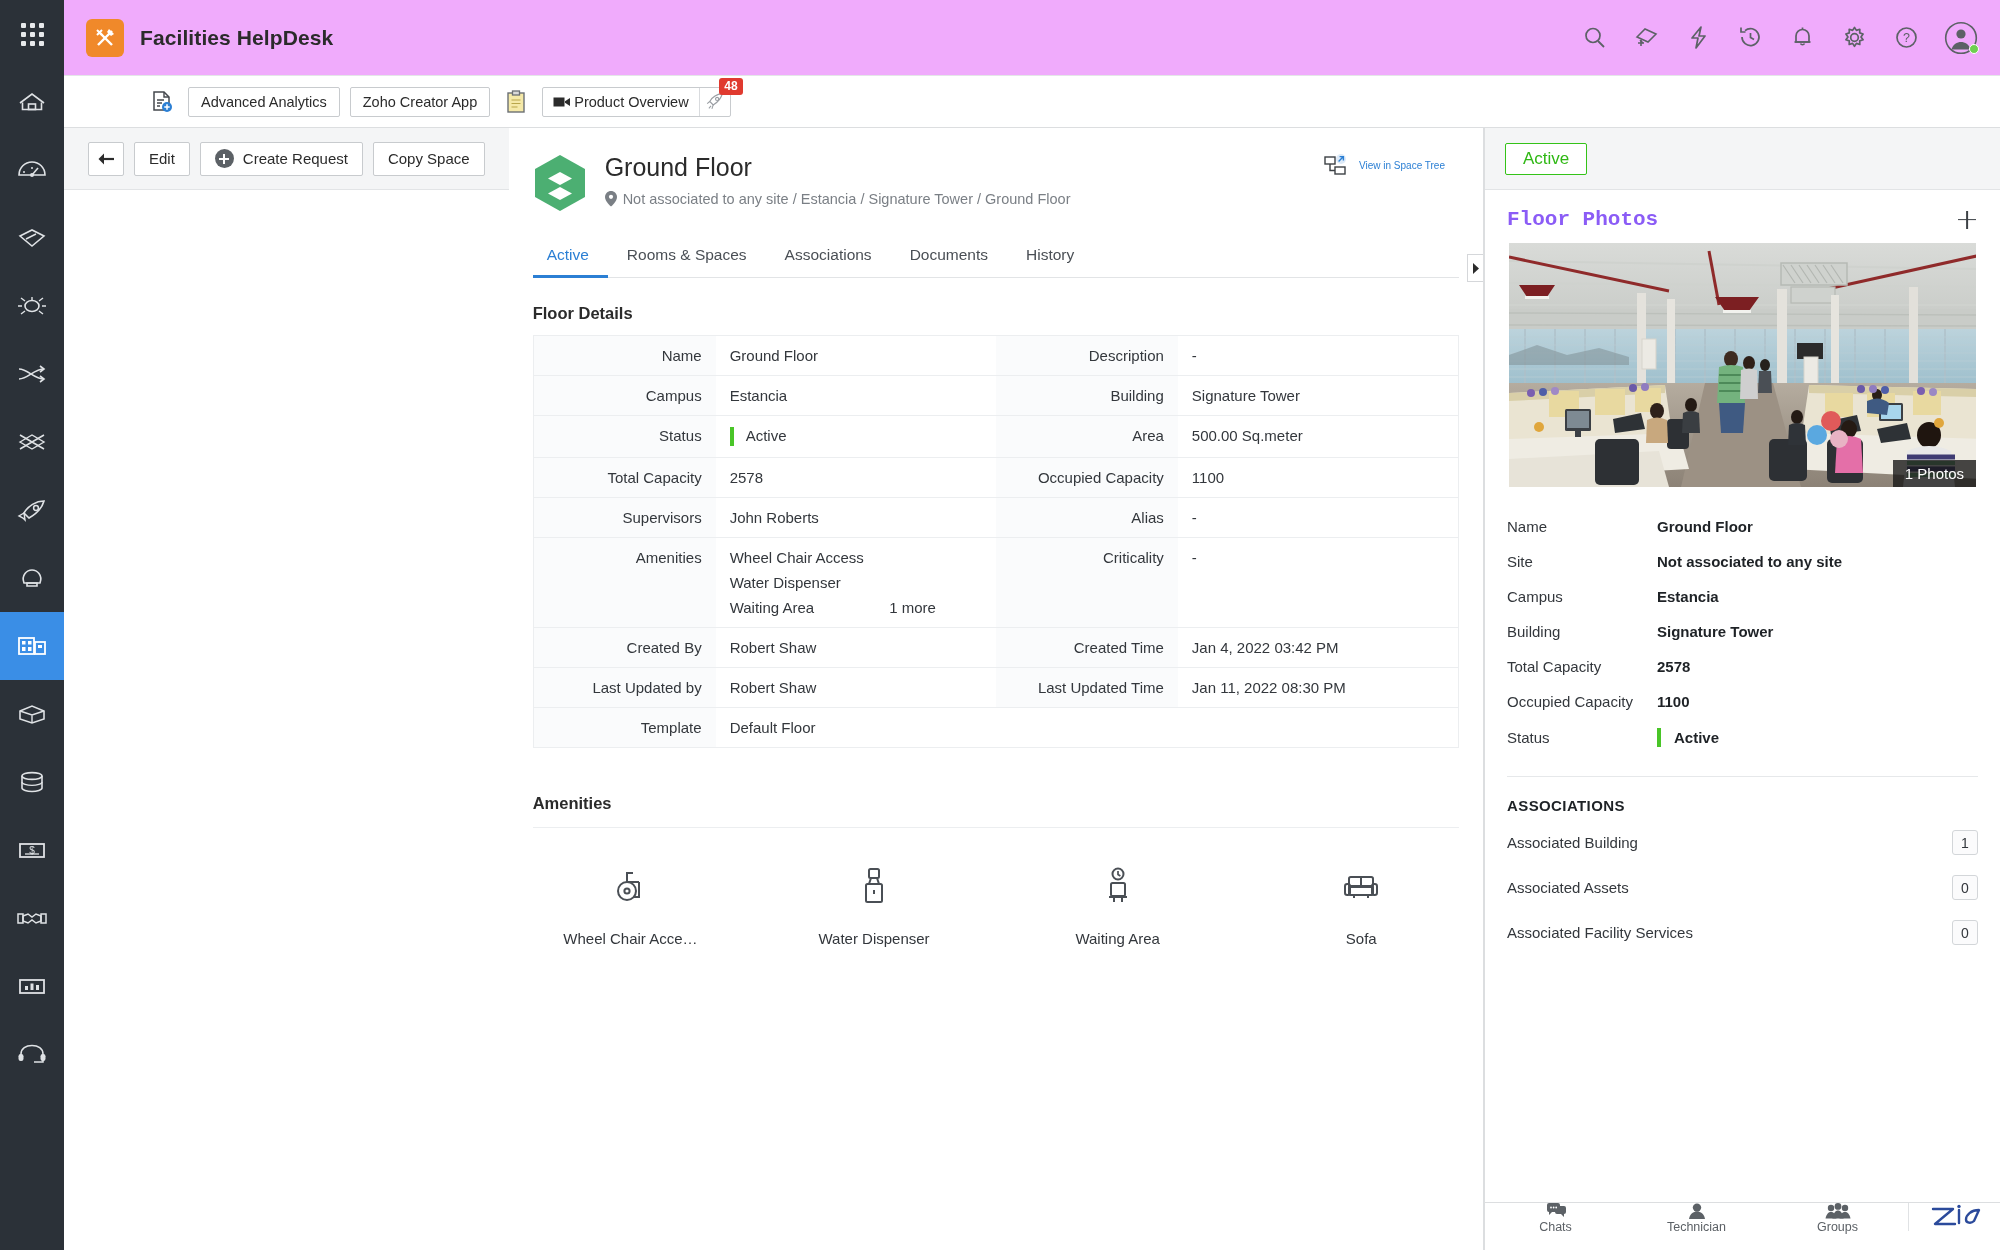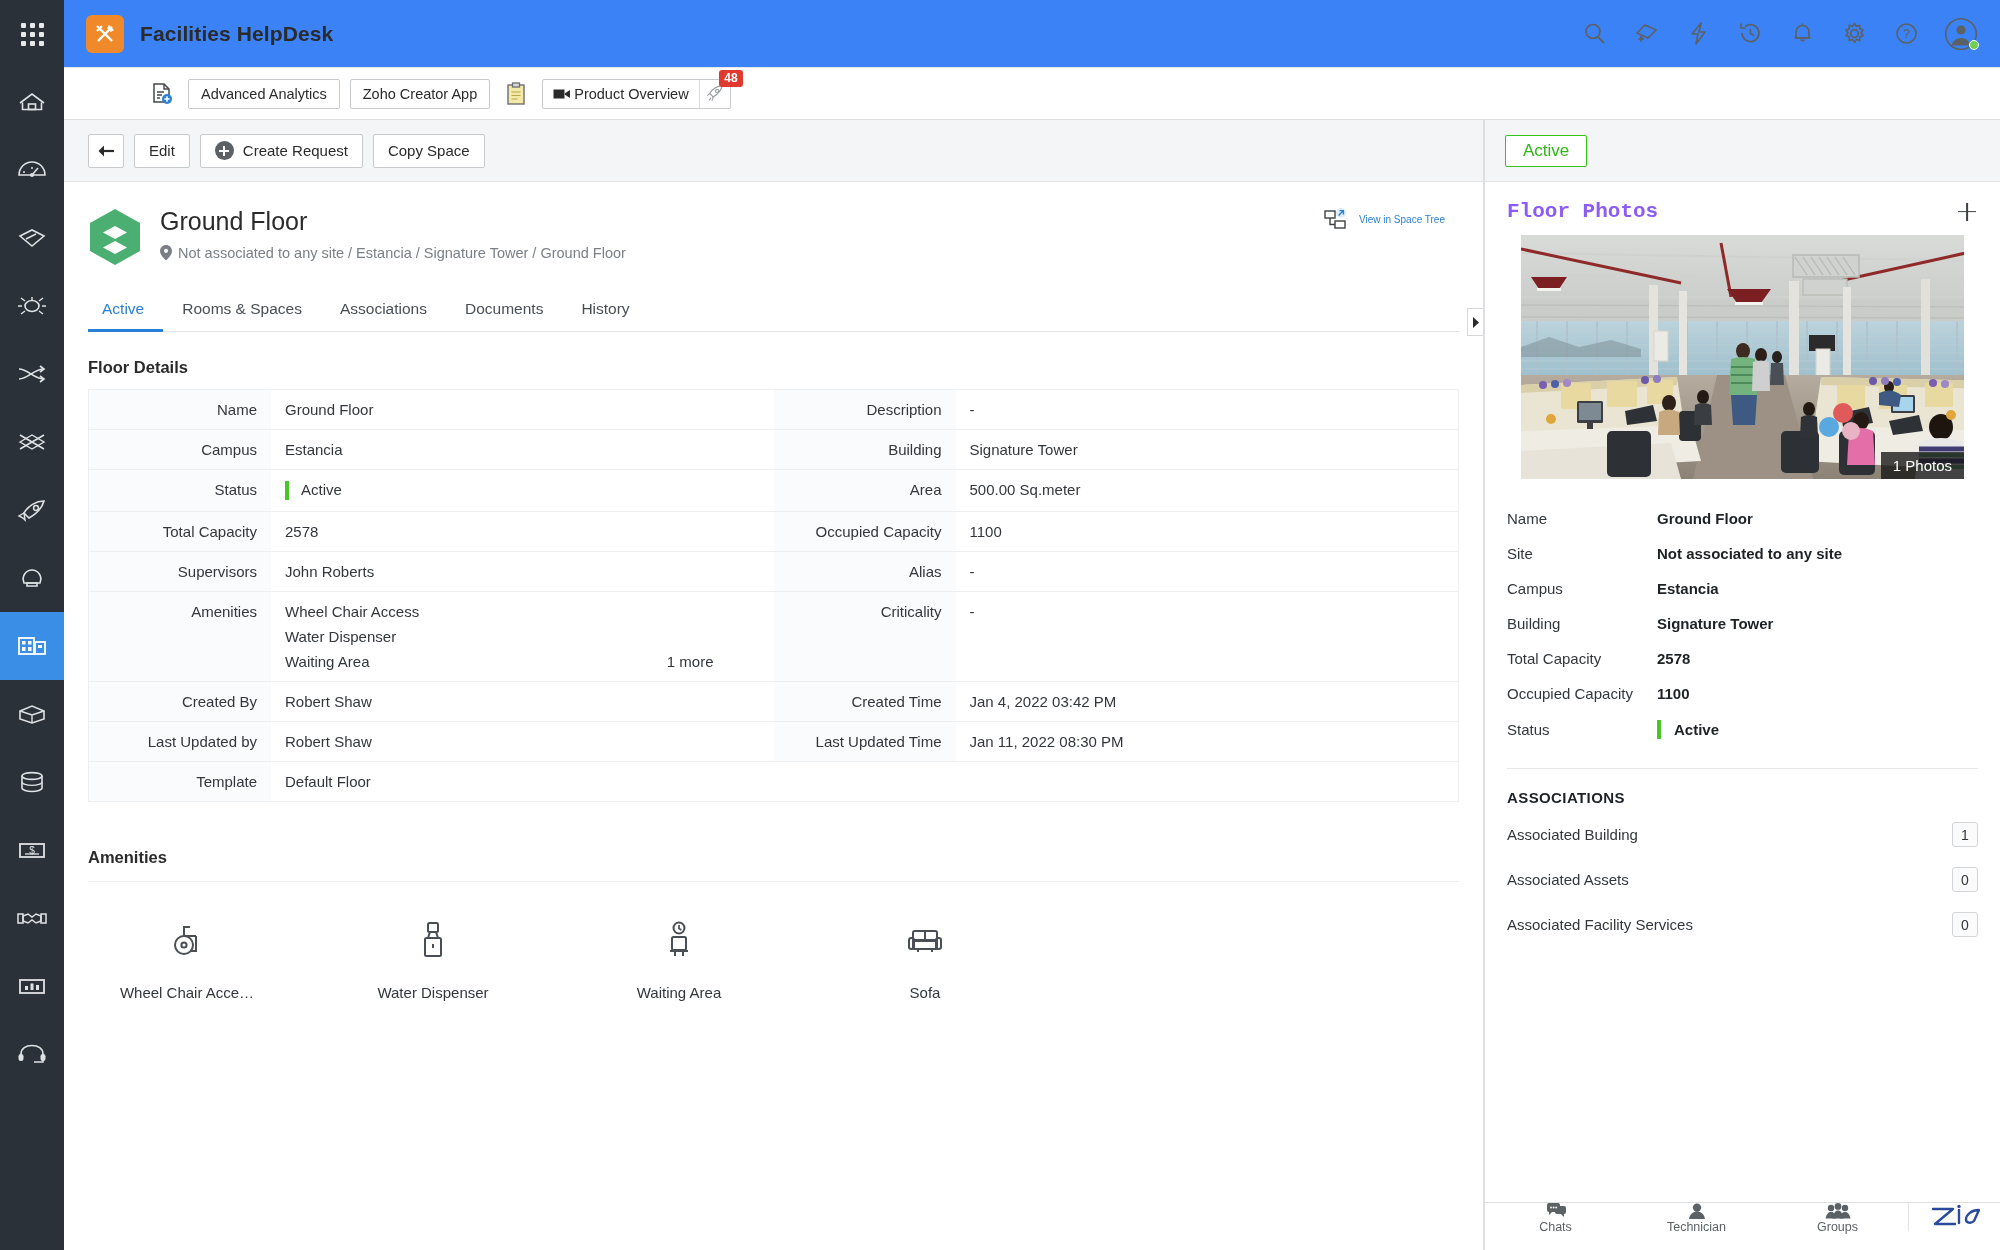--- a/index.html
+++ b/index.html
@@ -28,21 +28,21 @@
     cursor: pointer;
   }
   .rail-item.active { background: #3a8ee6; }
   .rail-item svg { display: block; }
 
   
   .maincol { flex: 1; display: flex; flex-direction: column; min-width: 0; background:#fff; }
 
   
   .topbar {
-    height: 68px; background: #3b82f6; border-bottom: 1px solid #e4e6e8;
+    height: 76px; background: #f0abfc; border-bottom: 1px solid #e4e6e8;
     display: flex; align-items: center; padding: 0 22px 0 22px;
   }
   .app-logo {
     width: 38px; height: 38px; border-radius: 6px; background: #f0892a;
     display: flex; align-items: center; justify-content: center; flex: 0 0 38px;
   }
   .app-title {
     font-size: 21px; font-weight: bold; color: #2b2b2b; margin-left: 16px; letter-spacing: .1px;
   }
   .top-icons { margin-left: auto; display: flex; align-items: center; gap: 24px; }
@@ -75,21 +75,21 @@
     position: absolute; top: -9px; right: -12px; background: #e03a2f; color: #fff;
     font-size: 12px; font-weight: bold; border-radius: 3px; padding: 1px 5px; line-height: 15px;
   }
   .combo-wrap { position: relative; display:flex; }
 
   
   .body { flex: 1; display: flex; min-height: 0; background: #e9eaec; }
 
   
   .leftpane {
-    flex: 1; display: flex; flex-direction: column; min-width: 0;
+    flex: 1; display: flex; flex-direction: row; min-width: 0;
     background: #fff; border-right: 1px solid #dcdee0; margin: 0;
   }
   .actionbar {
     height: 62px; background: #f4f5f6; border-bottom: 1px solid #e2e4e6;
     display: flex; align-items: center; gap: 10px; padding: 0 24px;
   }
   .btn {
     height: 34px; border: 1px solid #c8cbce; background: #fff; border-radius: 2px;
     padding: 0 14px; font-size: 15px; color: #2b2b2b; display: inline-flex; align-items: center;
     gap: 9px; cursor: pointer; white-space: nowrap;
@@ -181,21 +181,21 @@
   .photos-head {
     display: flex; align-items: center; padding: 18px 22px 12px 22px;
   }
   .photos-title { font-size: 21px; font-weight: bold; color: #8b5cf6; font-family: Liberation Mono, monospace; }
   .plus-add { margin-left: auto; cursor: pointer; width: 22px; height: 22px; position: relative; }
   .plus-add::before, .plus-add::after { content:''; position:absolute; background:#3c4145; left:50%; top:50%; }
   .plus-add::before { width: 18px; height: 1.8px; transform: translate(-50%,-50%); }
   .plus-add::after { width: 1.8px; height: 18px; transform: translate(-50%,-50%); }
 
   .photo-frame {
-    margin: 0 36px; height: 244px; position: relative; overflow: hidden; background: #cfd4d8;
+    margin: 0 24px; height: 244px; position: relative; overflow: hidden; background: #cfd4d8;
   }
   .photo-count {
     position: absolute; right: 0; bottom: 0; background: rgba(20,20,20,.78); color: #fff;
     font-size: 15px; padding: 5px 12px;
   }
 
   .summary { padding: 22px 22px 14px 22px; }
   .srow { display: flex; align-items: center; padding: 9px 0; }
   .slabel { width: 150px; flex: 0 0 150px; font-size: 15px; color: #33373c; }
   .sval { font-size: 15px; color: #1e2226; font-weight: bold; display:flex; align-items:center; }

